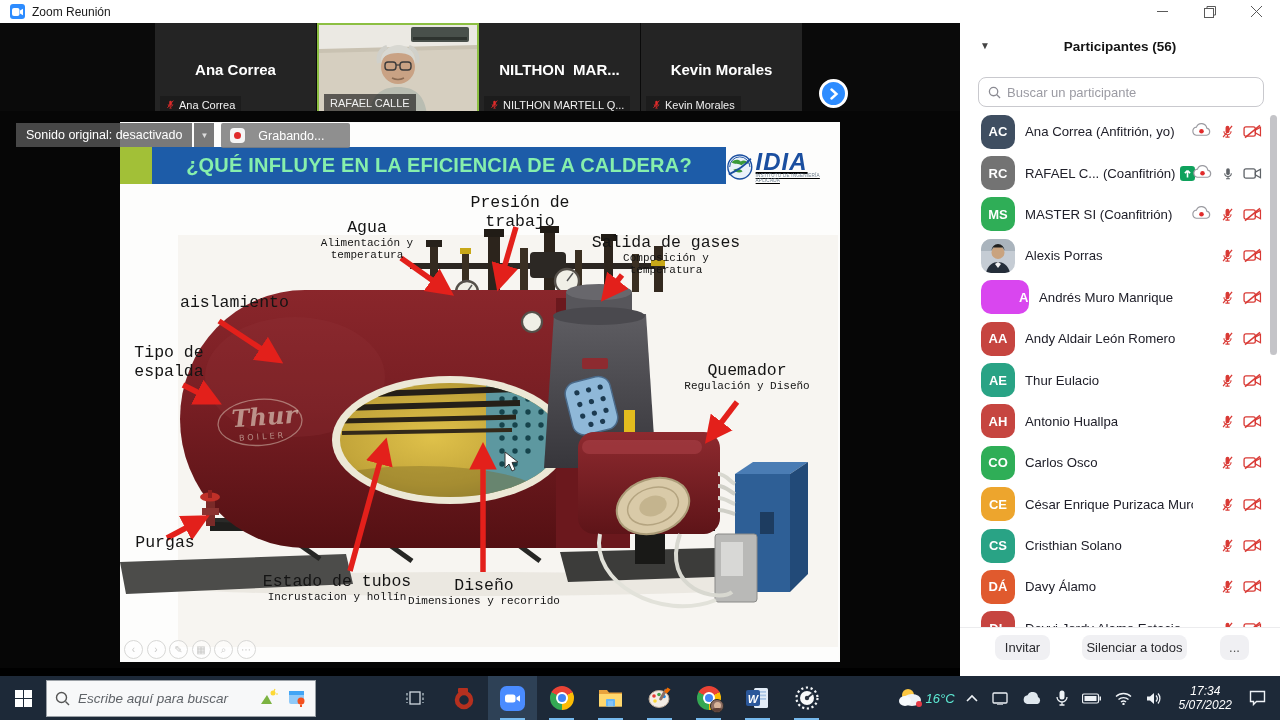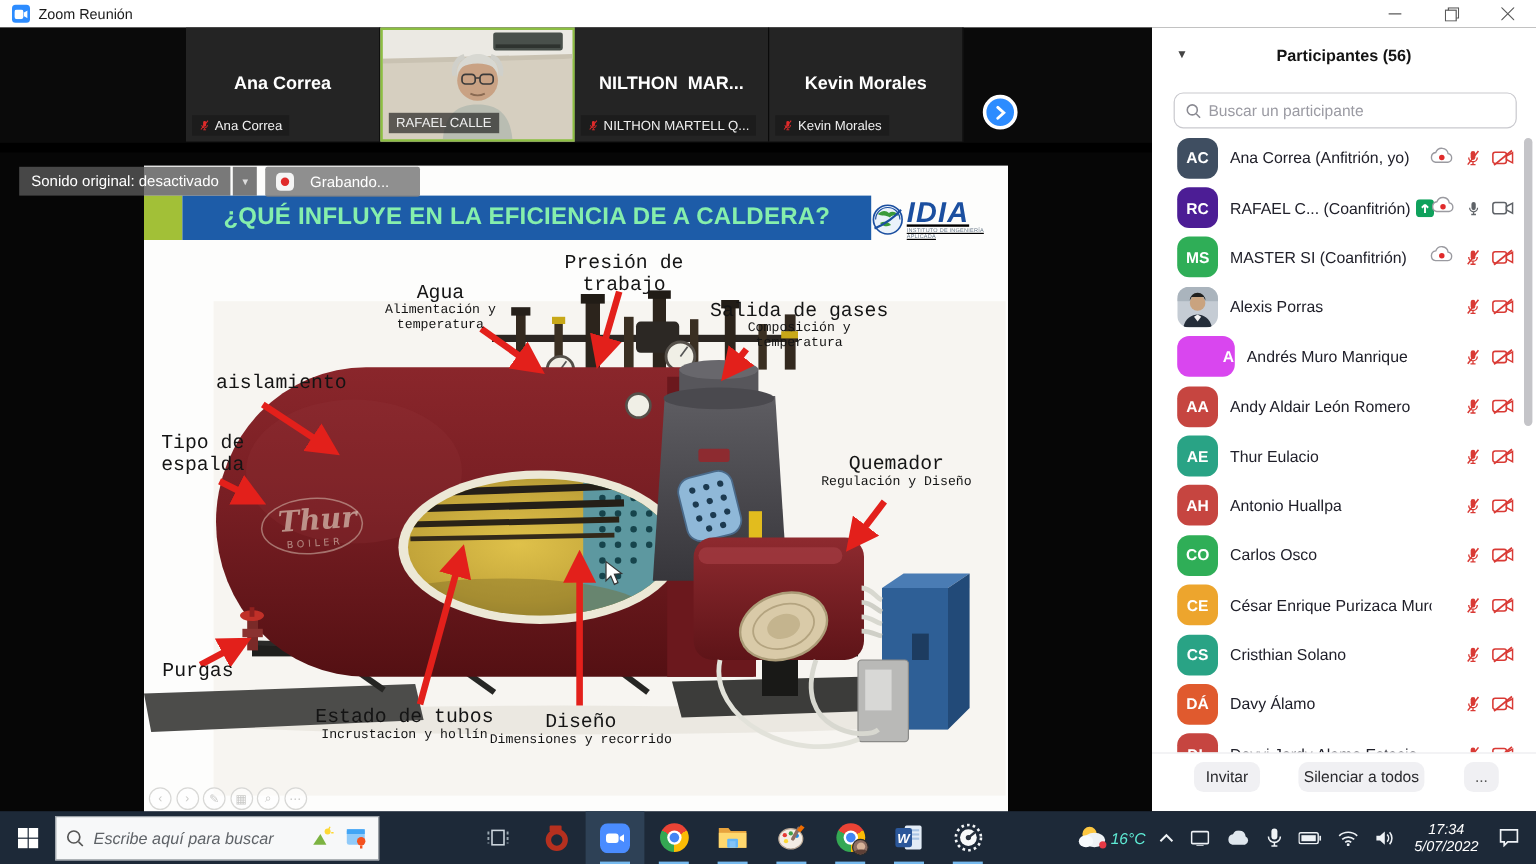--- a/index.html
+++ b/index.html
@@ -19,21 +19,21 @@
   .tiles { position:absolute; left:155px; top:0; height:95px; display:flex; }
   .tile { width:162px; height:95px; background:#242424; border-right:1px solid #0a0a0a; position:relative; }
   .tile .bigname { position:absolute; left:0; right:0; top:38px; text-align:center; color:#fff; font-weight:bold; font-size:15px; white-space:pre; }
   .nametag { position:absolute; left:5px; bottom:5px; height:17px; background:rgba(25,25,25,.65); display:flex; align-items:center; gap:4px; padding:0 6px; }
   .nametag span { color:#f0f0f0; font-size:11px; white-space:nowrap; }
   .tile.videotile { border:2px solid #8cbf42; background:#d8d1c2; }
   .tile.videotile svg.person { position:absolute; left:0; top:0; }
   .next-btn { position:absolute; left:819px; top:56px; width:29px; height:29px; border-radius:50%; background:#2d8cff; border:3px solid #fff; color:#fff; display:flex; align-items:center; justify-content:center; }
 
   
-  .content { position:absolute; left:0; top:127px; width:960px; height:557px; background:#060606; }
+  .content { position:absolute; left:0; top:111px; width:960px; height:557px; background:#060606; }
   .slide { position:absolute; left:120px; top:11px; width:720px; height:540px; background:#fdfdfc; }
 
   .overlay-row { position:absolute; left:16px; top:12px; display:flex; z-index:5; }
   .sonido-btn { height:24px; background:rgba(88,88,88,.8); color:#fff; font-size:12.5px; display:flex; align-items:center; padding:0 10px; }
   .sonido-caret { width:20px; height:24px; margin-left:2px; background:rgba(88,88,88,.8); color:#ddd; font-size:8px; display:flex; align-items:center; justify-content:center; }
   .grabando { margin-left:7px; height:25px; background:rgba(128,128,128,.88); display:flex; align-items:center; padding:0 26px 0 9px; border-radius:2px; }
   .grabando .rec-ico { width:15px; height:15px; background:#f5f5f5; border-radius:4px; position:relative; margin-right:13px; }
   .grabando .rec-ico i { position:absolute; left:4px; top:4px; width:7px; height:7px; background:#e02b2b; border-radius:50%; }
   .grabando span { color:#fff; font-size:12.5px; }
 
@@ -473,21 +473,21 @@
             <span class="cam">
               <svg width="19" height="15" viewBox="0 0 20 16">
                 <rect x="1" y="3" width="12" height="10" rx="2" fill="none" stroke="#d93a35" stroke-width="1.4"></rect>
                 <path d="M13 6.5l5.5-3v9l-5.5-3z" fill="none" stroke="#d93a35" stroke-width="1.3"></path>
                 <line x1="2" y1="14.5" x2="18" y2="1.5" stroke="#d93a35" stroke-width="1.6"></line>
               </svg>
             </span>
           </div>
         </div>
         <div class="prow">
-          <div class="avatar" style="background: #4c1d95;">RC</div>
+          <div class="avatar" style="background: #737373;">RC</div>
           <div class="pname">RAFAEL C... (Coanfitrión)</div>
           <span class="share-badge">
             <svg width="15" height="15" viewBox="0 0 16 16">
               <rect width="16" height="16" rx="3.5" fill="#0fa15c"></rect>
               <path d="M8 12.2V4.8 M8 4.8 L5.2 7.6 M8 4.8 l2.8 2.8" stroke="#fff" stroke-width="1.7" fill="none"></path>
             </svg>
           </span>
           <div class="row-icons">
             <span><svg width="21" height="15" viewBox="0 0 22 15">
                 <path d="M5.5 13.5 A4.3 4.3 0 0 1 5.7 5 A5.6 5.6 0 0 1 16.5 6 A3.8 3.8 0 0 1 16.3 13.5 Z" fill="#fff" stroke="#9a9aa0" stroke-width="1.2"></path>

